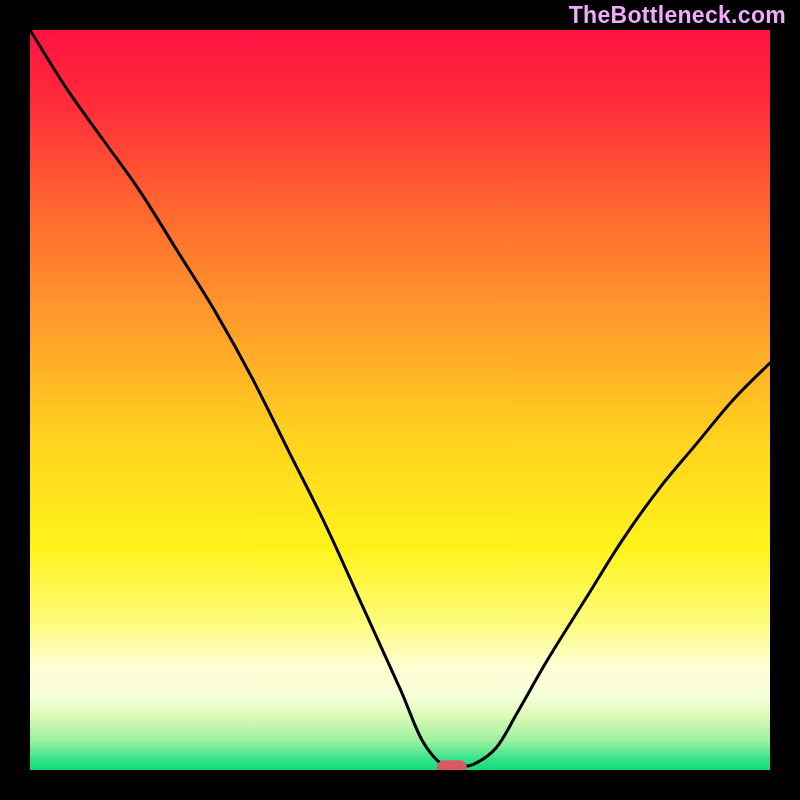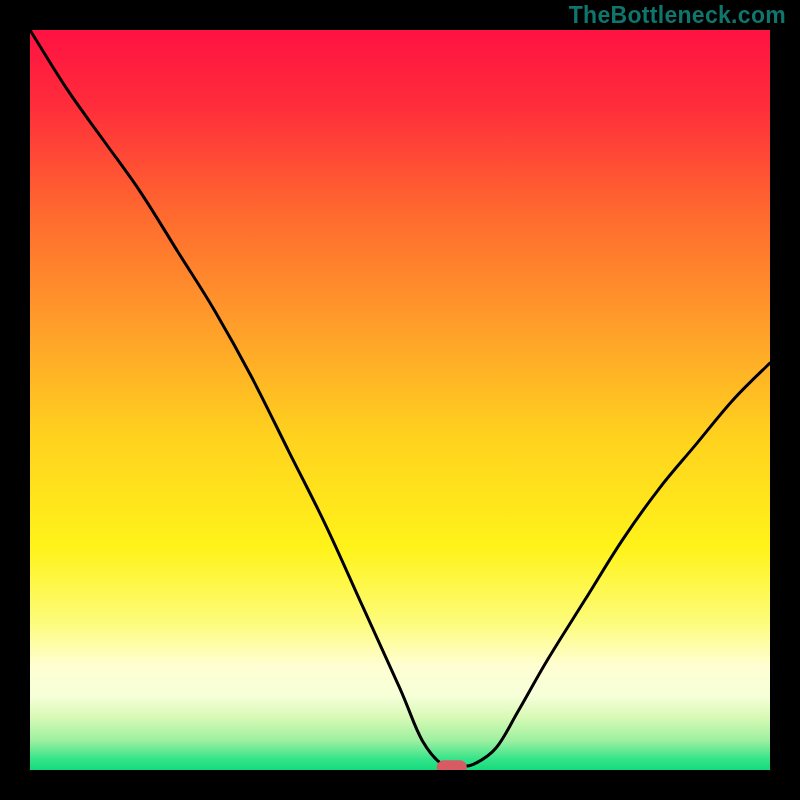--- a/index.html
+++ b/index.html
@@ -14,21 +14,21 @@
   .frame {
     position: relative;
     width: 800px;
     height: 800px;
     background: #000;
   }
   .watermark {
     position: absolute;
     top: 2px;
     right: 14px;
-    color: #0f766e;
+    color: #f0abfc;
     font-size: 23px;
     font-weight: 600;
     letter-spacing: 0.3px;
   }
   .plot {
     position: absolute;
     left: 30px;
     top: 30px;
     width: 740px;
     height: 740px;

